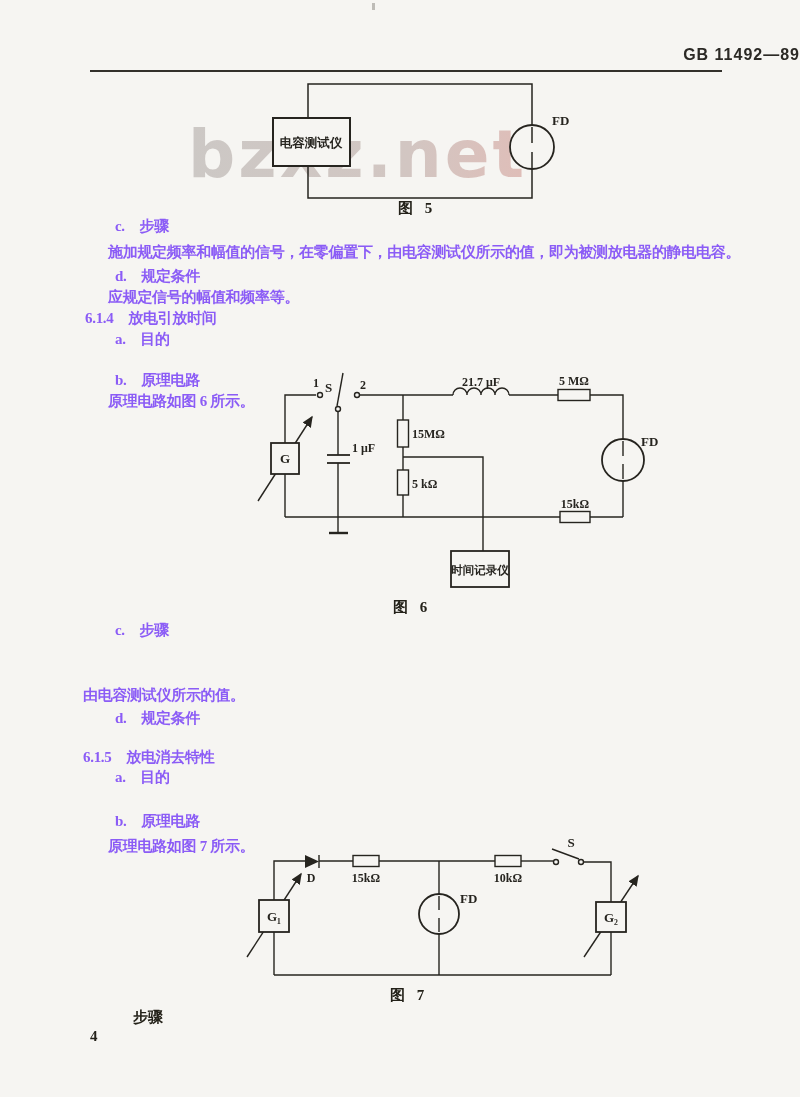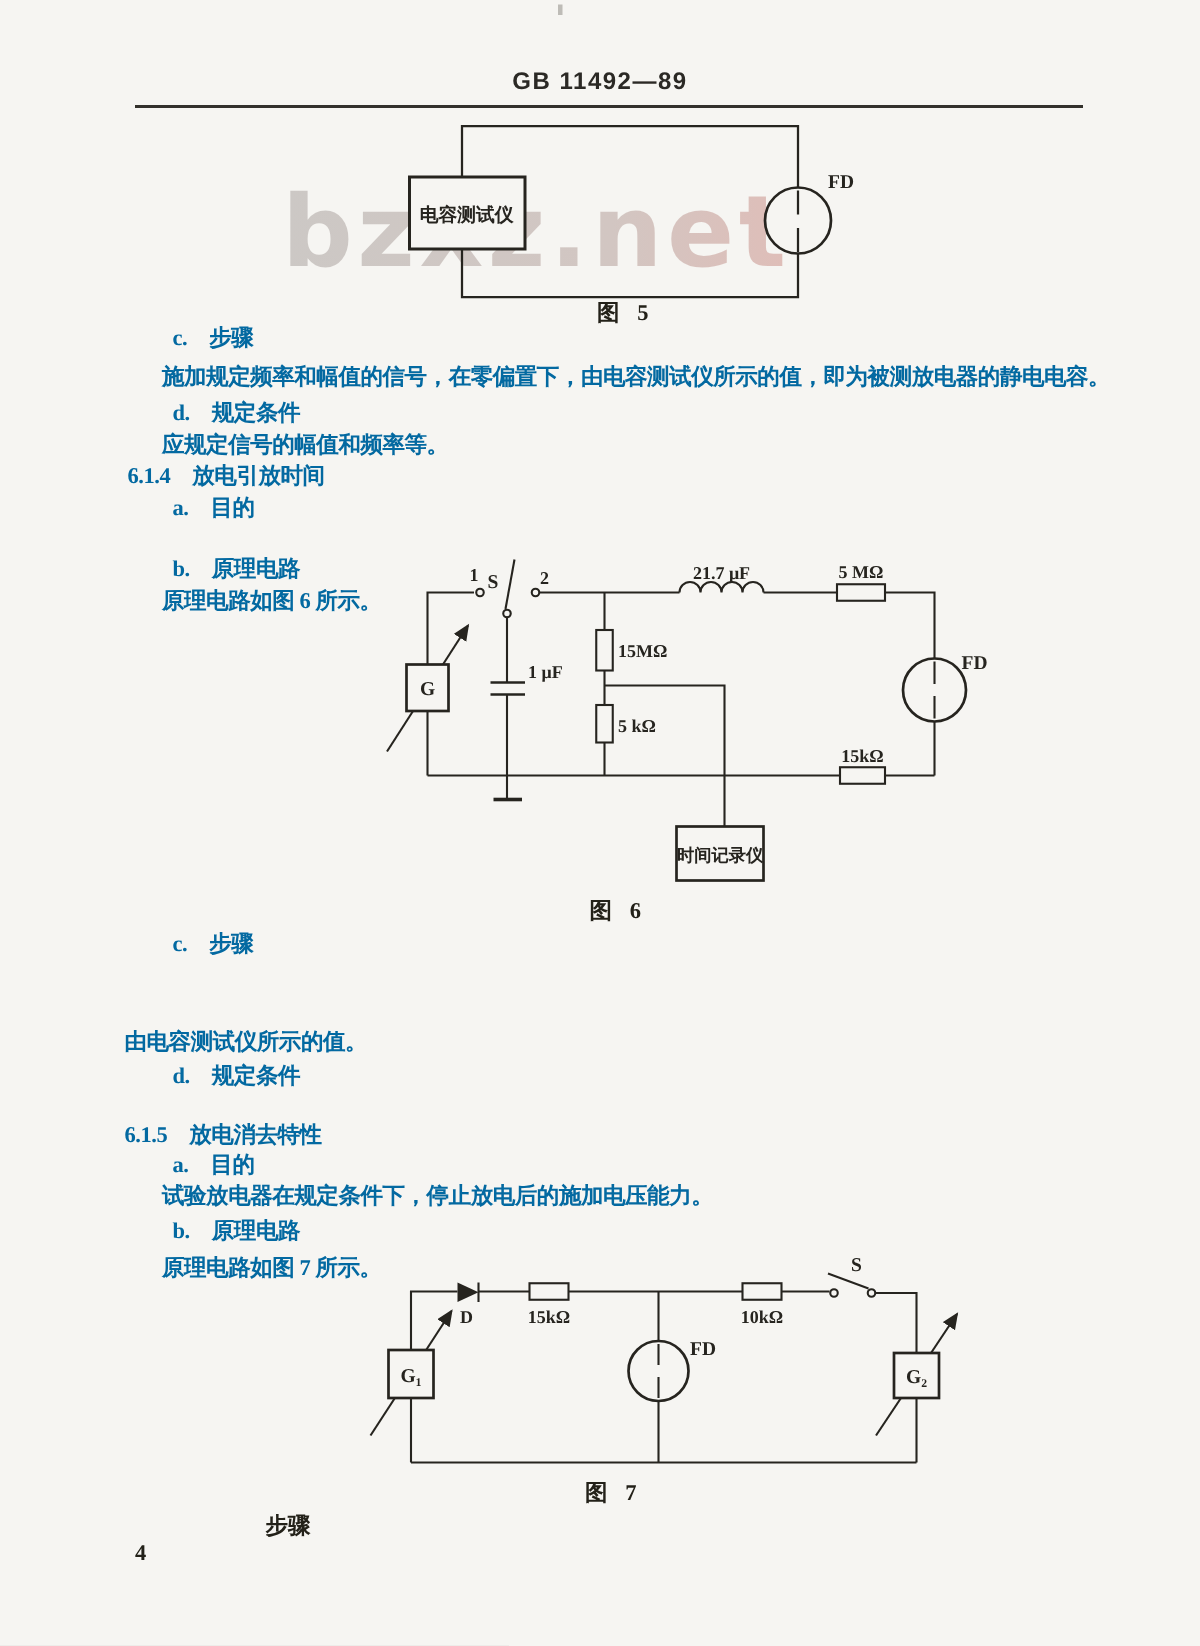--- a/index.html
+++ b/index.html
@@ -3,21 +3,21 @@
 <meta charset="utf-8">
 <style>
   html,body{margin:0;padding:0;background:#e8e6e2;}
   .page{
     position:relative;width:800px;height:1097px;margin:0 auto;
     background:#f6f5f2;overflow:hidden;
     font-family:"Liberation Serif","DejaVu Serif",serif;
     color:#26241f;
   }
   .header-code{
-    position:absolute;left:0;top:46px;width:800px;text-align:center;
+    position:absolute;left:0;top:46px;width:800px;text-align:right;
     font-size:16px;font-weight:700;letter-spacing:1px;color:#2b2925;
     font-family:"Liberation Sans","DejaVu Sans",sans-serif;
   }
   .header-rule{
     position:absolute;left:90px;top:70px;width:632px;height:2px;background:#33312c;
   }
   .scan-speck{
     position:absolute;left:372px;top:3px;width:3px;height:7px;background:#9a968f;opacity:.6;
   }
   .watermark{
@@ -28,29 +28,29 @@
     -webkit-background-clip:text;background-clip:text;color:transparent;
     user-select:none;z-index:1;
   }
   .circuits{position:absolute;left:0;top:0;z-index:2;}
   .circuits text{
     font-family:"Liberation Serif","DejaVu Serif",serif;
     font-weight:600;fill:#26241f;
   }
   .ln{
     position:absolute;z-index:3;font-size:15px;line-height:17px;
-    font-weight:600;letter-spacing:-0.3px;white-space:nowrap;color:#0369a1;
+    font-weight:600;letter-spacing:-0.3px;white-space:nowrap;color:#8b5cf6;
   }
   .cap{
     position:absolute;z-index:3;font-size:15px;font-weight:600;
     word-spacing:8px;color:#232119;padding-left:10px;
   }
   .footer-step{
     position:absolute;left:133px;top:1008px;z-index:3;
-    font-size:15px;font-weight:600;color:#232119;margin-left:44px;
+    font-size:15px;font-weight:600;color:#232119;
   }
   .page-num{
     position:absolute;left:90px;top:1028px;z-index:3;
     font-size:15px;font-weight:600;color:#232119;
   }
 </style>
 </head>
 <body>
 
 <div class="page">
@@ -185,21 +185,20 @@
   <div class="ln" style="left:85px;top:310px">6.1.4　放电引放时间</div>
   <div class="ln" style="left:115px;top:331px">a.　目的</div>
   <div class="ln" style="left:115px;top:372px">b.　原理电路</div>
   <div class="ln" style="left:108px;top:393px">原理电路如图 6 所示。</div>
 
   <div class="ln" style="left:115px;top:622px">c.　步骤</div>
   <div class="ln" style="left:83px;top:687px">由电容测试仪所示的值。</div>
   <div class="ln" style="left:115px;top:710px">d.　规定条件</div>
   <div class="ln" style="left:83px;top:749px">6.1.5　放电消去特性</div>
   <div class="ln" style="left:115px;top:769px">a.　目的</div>
-  <div class="ln" style="left:108px;top:790px">试验放电器在规定条件下，停止放电后的施加电压能力。</div>
   <div class="ln" style="left:115px;top:813px">b.　原理电路</div>
   <div class="ln" style="left:108px;top:838px">原理电路如图 7 所示。</div>
 
   <div class="cap" style="left:388px;top:199px">图 5</div>
   <div class="cap" style="left:383px;top:598px">图 6</div>
   <div class="cap" style="left:380px;top:986px">图 7</div>
 
   <div class="footer-step">步骤</div>
   <div class="page-num">4</div>
 

